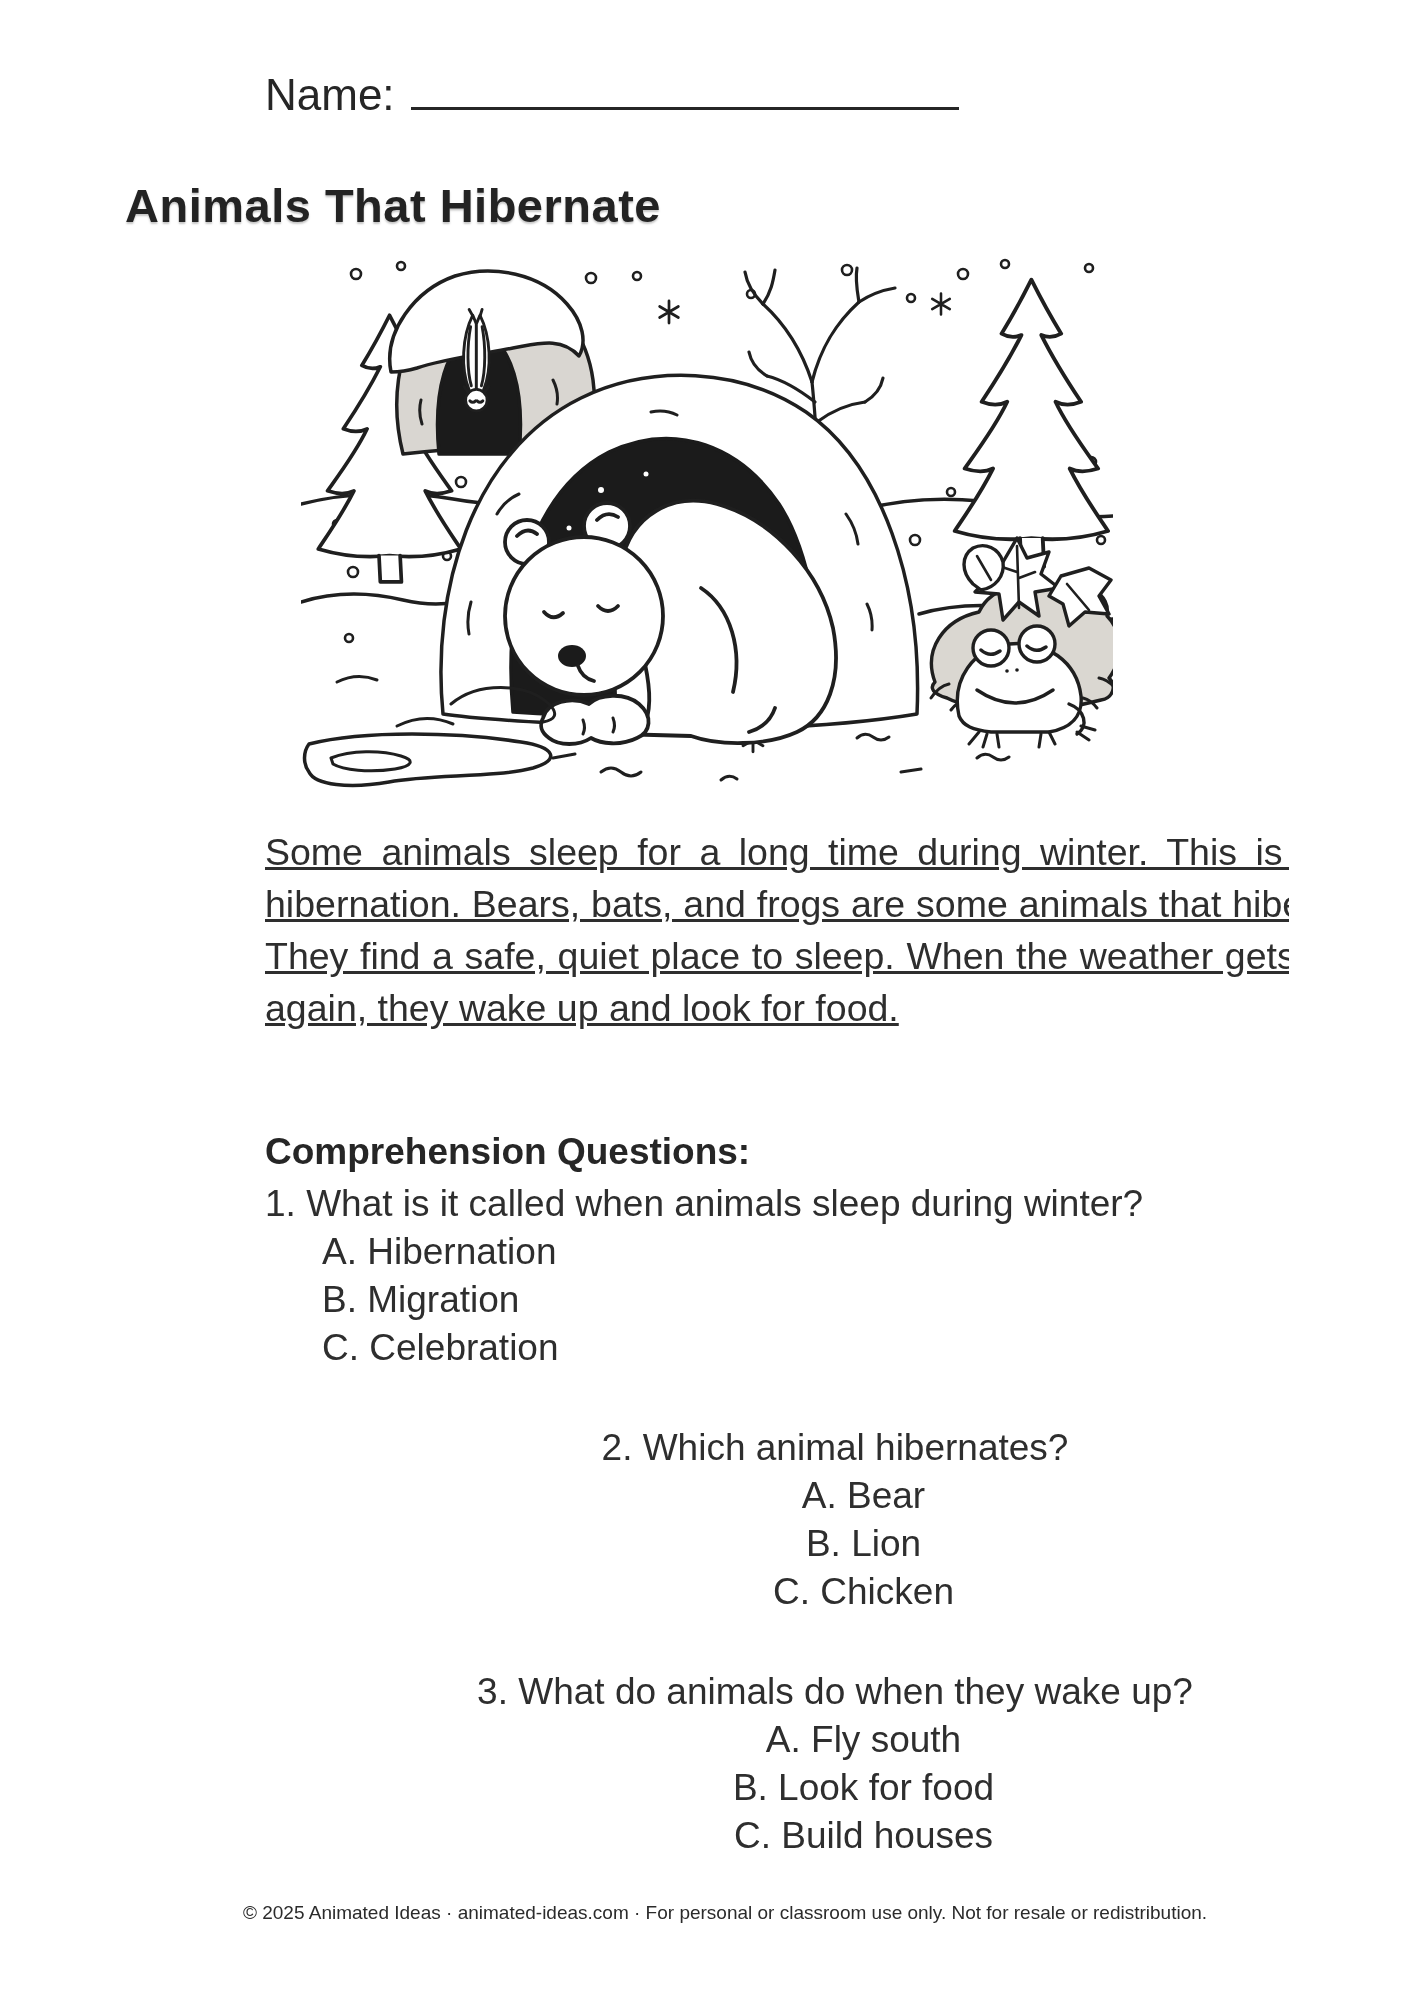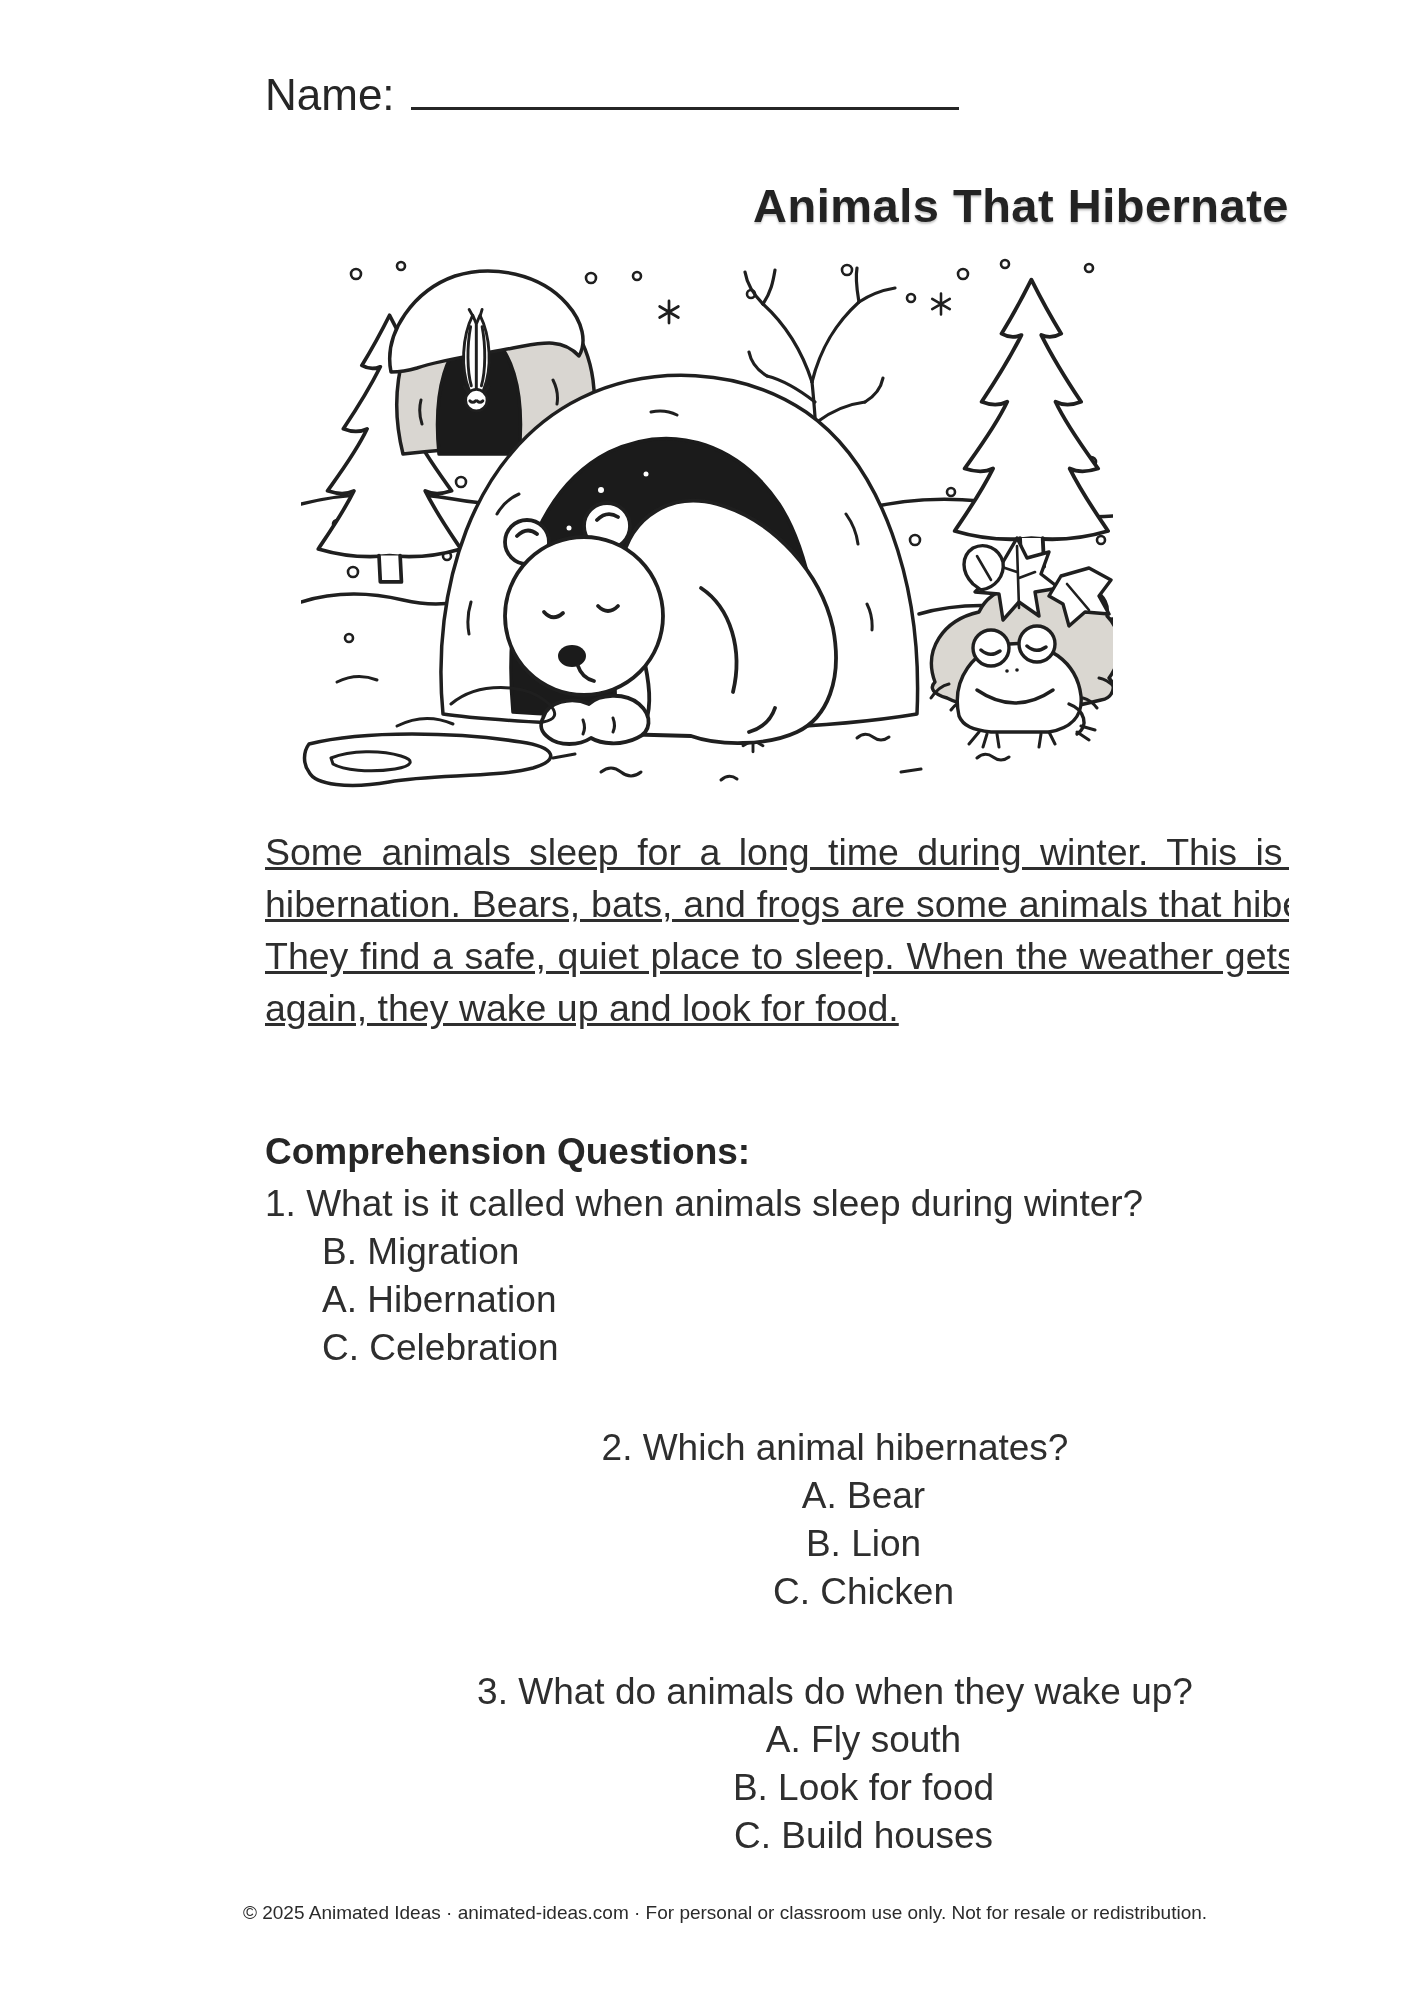--- a/index.html
+++ b/index.html
@@ -20,21 +20,21 @@
   }
   .name-line {
     display:inline-block;
     width:548px; height:40px;
     margin-left:16px;
     border-bottom:3px solid #262626;
     vertical-align:baseline;
   }
   .title {
     position:absolute; top:178px; left:0; right:0;
-    text-align:right;
+    text-align:left;
     font-size:47px; font-weight:bold; letter-spacing:0.5px;
     color:#232323;
     text-shadow:0 2px 2px rgba(130,130,130,0.45);
   }
   .illustration {
     position:absolute; top:252px; left:50%;
     transform:translateX(-50%);
     width:812px; height:540px;
   }
   .passage {
@@ -229,22 +229,22 @@
     </svg>
   </div>
 
   <p class="passage">Some animals sleep for a long time during winter. This is called hibernation. Bears, bats, and frogs are some animals that hibernate. They find a safe, quiet place to sleep. When the weather gets warm again, they wake up and look for food.</p>
 
   <div class="questions">
     <div class="q-heading">Comprehension Questions:</div>
 
     <div class="question">
       <div class="q-prompt">1. What is it called when animals sleep during winter?</div>
+      <div class="q-option">A. Hibernation</div>
       <div class="q-option">B. Migration</div>
-      <div class="q-option">A. Hibernation</div>
       <div class="q-option">C. Celebration</div>
     </div>
 
     <div class="question">
       <div class="q-prompt">2. Which animal hibernates?</div>
       <div class="q-option">A. Bear</div>
       <div class="q-option">B. Lion</div>
       <div class="q-option">C. Chicken</div>
     </div>
 

